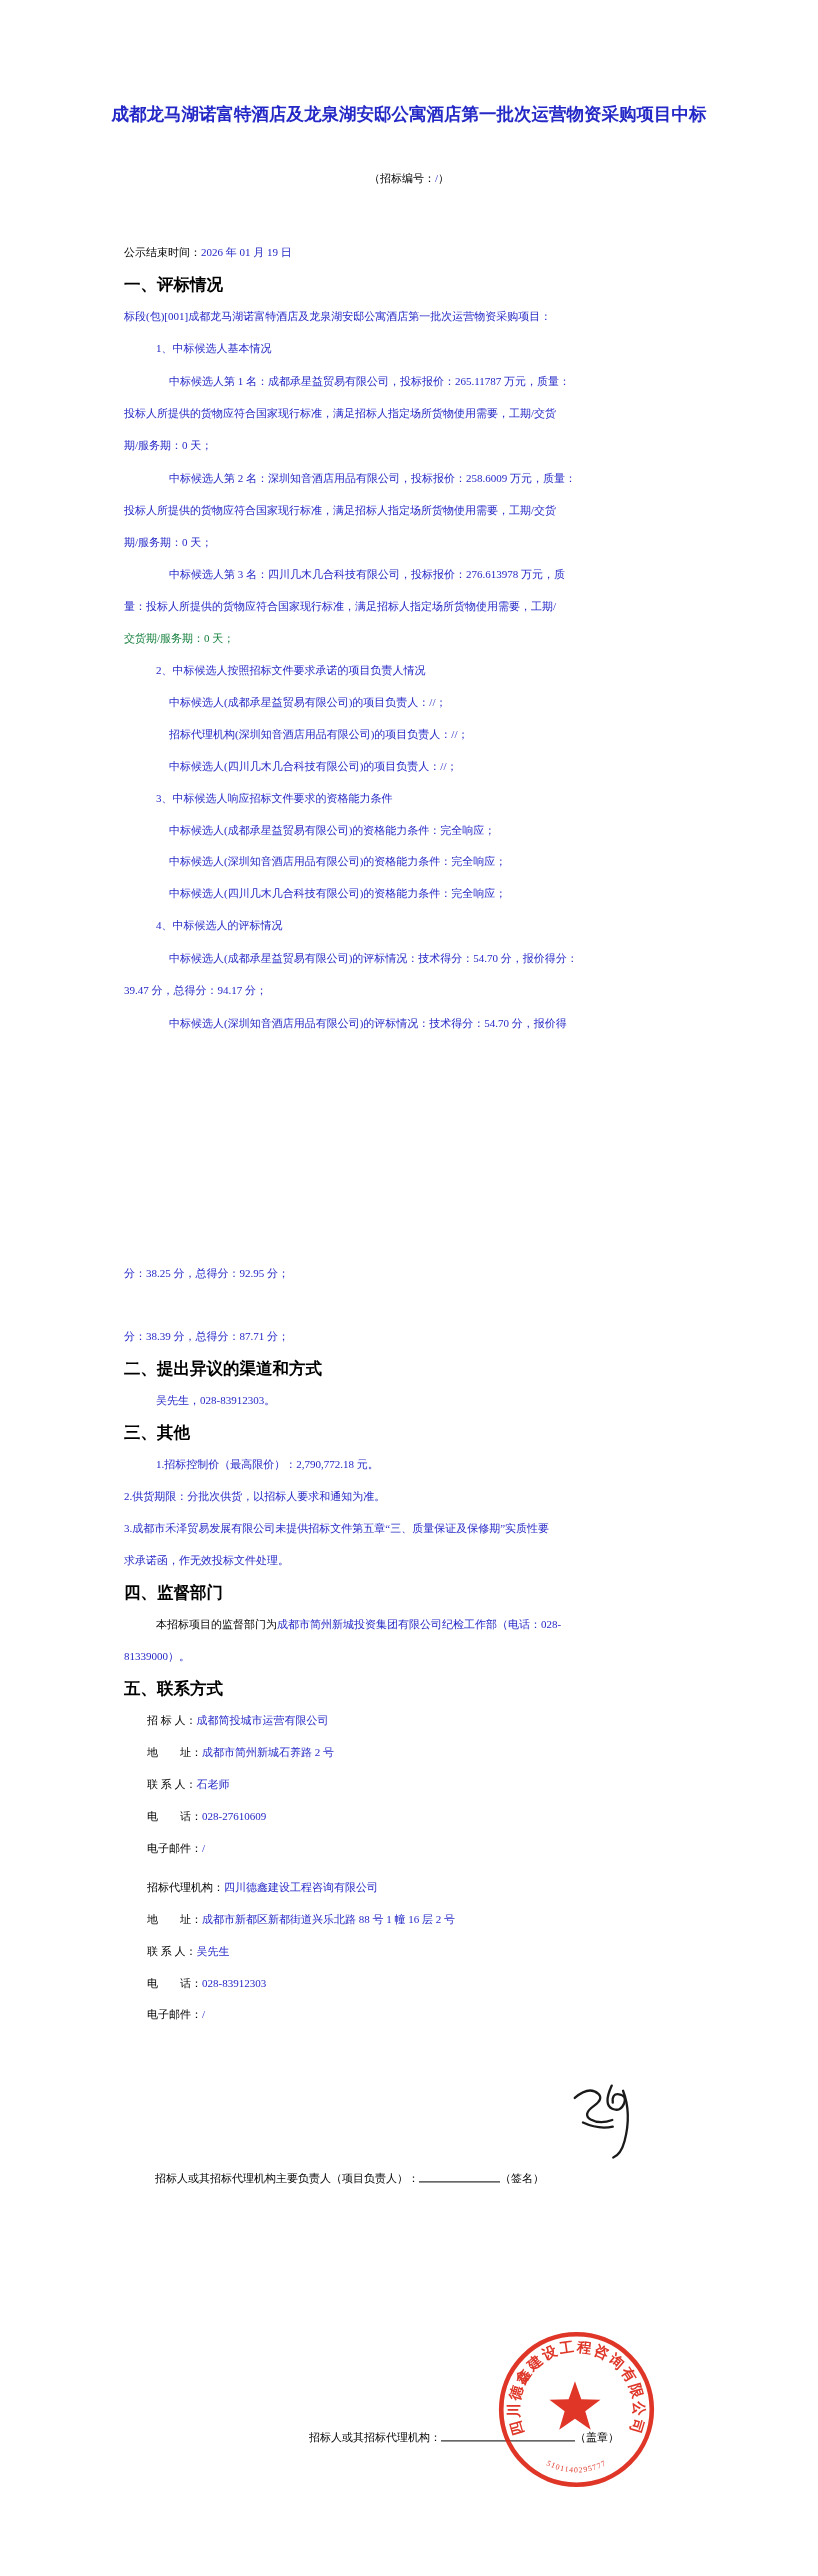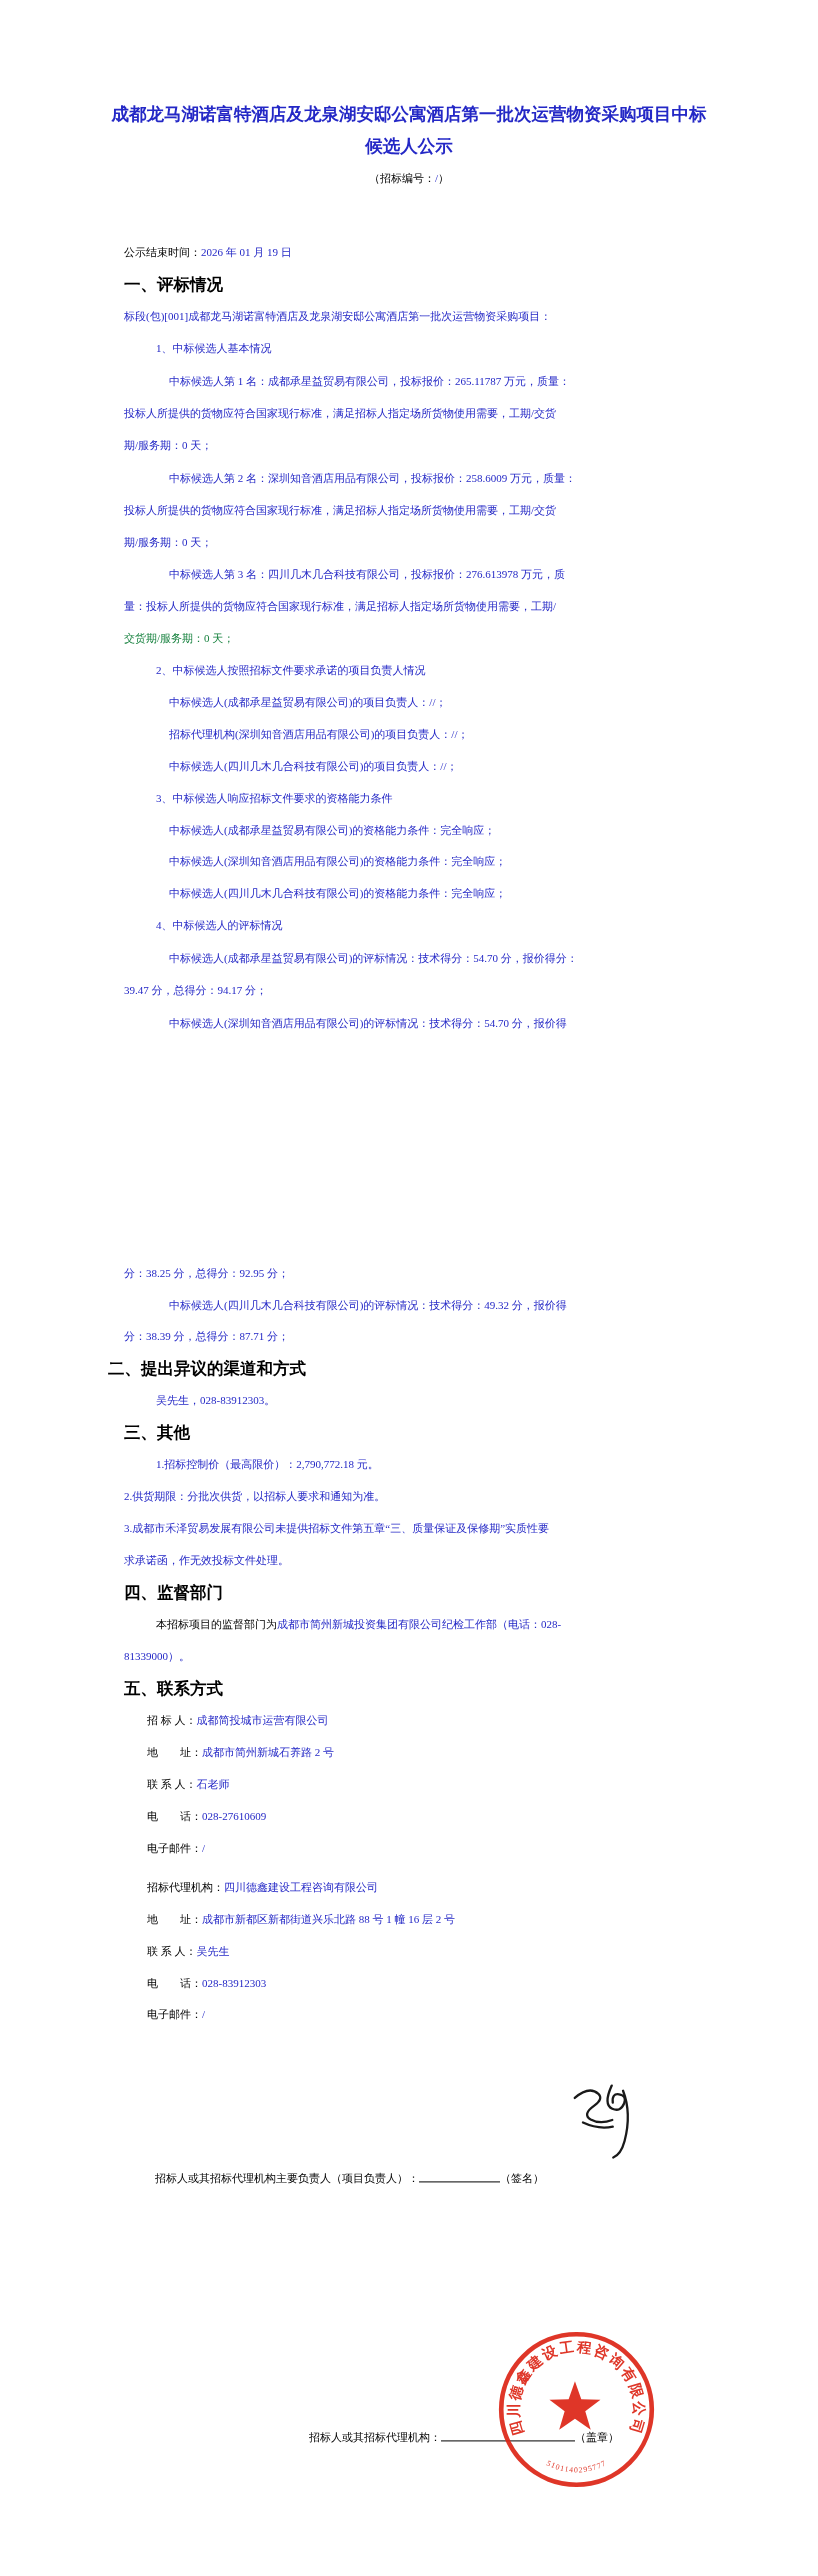--- a/index.html
+++ b/index.html
@@ -71,21 +71,20 @@
     </g>
     <text fill="#dd2718" font-size="28" font-weight="bold" letter-spacing="4" font-family="Liberation Serif, serif">
       <textPath href="#sealTopArc" startOffset="50%" text-anchor="middle">四川德鑫建设工程咨询有限公司</textPath>
     </text>
     <text fill="#dd2718" font-size="15" letter-spacing="2" font-family="Liberation Serif, serif">
       <textPath href="#sealBottomArc" startOffset="50%" text-anchor="middle">5101140295777</textPath>
     </text>
   </svg>
 
 <div class="line center bold" style="top: 114px; font-size: 17.5px;"><span style="color: rgb(36, 40, 198);">成都龙马湖诺富特酒店及龙泉湖安邸公寓酒店第一批次运营物资采购项目中标</span></div>
-    <div class="line center bold" style="top: 146px; font-size: 17.5px;"><span style="color: rgb(36, 40, 198);">候选人公示</span></div>
     <div class="line center" style="top: 179px;"><span style="color: rgb(0, 0, 0);">（招标编号：</span><span style="color: rgb(36, 40, 198);">/</span><span style="color: rgb(0, 0, 0);">）</span></div>
     <div class="line" style="top: 253px; left: 124px;"><span style="color: rgb(0, 0, 0);">公示结束时间：</span><span style="color: rgb(36, 40, 198);">2026 年 01 月 19 日</span></div>
     <div class="line bold" style="top: 285px; left: 124px; font-size: 16.5px;"><span style="color: rgb(0, 0, 0);">一、评标情况</span></div>
     <div class="line" style="top: 317px; left: 124px;"><span style="color: rgb(36, 40, 198);">标段(包)[001]成都龙马湖诺富特酒店及龙泉湖安邸公寓酒店第一批次运营物资采购项目：</span></div>
     <div class="line" style="top: 349px; left: 156px;"><span style="color: rgb(36, 40, 198);">1、中标候选人基本情况</span></div>
     <div class="line" style="top: 382px; left: 169px;"><span style="color: rgb(36, 40, 198);">中标候选人第 1 名：成都承星益贸易有限公司，投标报价：265.11787 万元，质量：</span></div>
     <div class="line" style="top: 414px; left: 124px;"><span style="color: rgb(36, 40, 198);">投标人所提供的货物应符合国家现行标准，满足招标人指定场所货物使用需要，工期/交货</span></div>
     <div class="line" style="top: 446px; left: 124px;"><span style="color: rgb(36, 40, 198);">期/服务期：0 天；</span></div>
     <div class="line" style="top: 479px; left: 169px;"><span style="color: rgb(36, 40, 198);">中标候选人第 2 名：深圳知音酒店用品有限公司，投标报价：258.6009 万元，质量：</span></div>
     <div class="line" style="top: 511px; left: 124px;"><span style="color: rgb(36, 40, 198);">投标人所提供的货物应符合国家现行标准，满足招标人指定场所货物使用需要，工期/交货</span></div>
@@ -99,23 +98,22 @@
     <div class="line" style="top: 767px; left: 169px;"><span style="color: rgb(36, 40, 198);">中标候选人(四川几木几合科技有限公司)的项目负责人：//；</span></div>
     <div class="line" style="top: 799px; left: 156px;"><span style="color: rgb(36, 40, 198);">3、中标候选人响应招标文件要求的资格能力条件</span></div>
     <div class="line" style="top: 831px; left: 169px;"><span style="color: rgb(36, 40, 198);">中标候选人(成都承星益贸易有限公司)的资格能力条件：完全响应；</span></div>
     <div class="line" style="top: 862px; left: 169px;"><span style="color: rgb(36, 40, 198);">中标候选人(深圳知音酒店用品有限公司)的资格能力条件：完全响应；</span></div>
     <div class="line" style="top: 894px; left: 169px;"><span style="color: rgb(36, 40, 198);">中标候选人(四川几木几合科技有限公司)的资格能力条件：完全响应；</span></div>
     <div class="line" style="top: 926px; left: 156px;"><span style="color: rgb(36, 40, 198);">4、中标候选人的评标情况</span></div>
     <div class="line" style="top: 959px; left: 169px;"><span style="color: rgb(36, 40, 198);">中标候选人(成都承星益贸易有限公司)的评标情况：技术得分：54.70 分，报价得分：</span></div>
     <div class="line" style="top: 991px; left: 124px;"><span style="color: rgb(36, 40, 198);">39.47 分，总得分：94.17 分；</span></div>
     <div class="line" style="top: 1024px; left: 169px;"><span style="color: rgb(36, 40, 198);">中标候选人(深圳知音酒店用品有限公司)的评标情况：技术得分：54.70 分，报价得</span></div>
     <div class="line" style="top: 1274px; left: 124px;"><span style="color: rgb(36, 40, 198);">分：38.25 分，总得分：92.95 分；</span></div>
-    <div class="line" style="top: 1306px; left: 169px;"><span style="color: rgb(36, 40, 198);">中标候选人(四川几木几合科技有限公司)的评标情况：技术得分：49.32 分，报价得</span></div>
     <div class="line" style="top: 1337px; left: 124px;"><span style="color: rgb(36, 40, 198);">分：38.39 分，总得分：87.71 分；</span></div>
-    <div class="line bold" style="top: 1369px; left: 108px; font-size: 16.5px;"><span style="color: rgb(0, 0, 0);">二、提出异议的渠道和方式</span></div>
+    <div class="line bold" style="top: 1369px; left: 124px; font-size: 16.5px;"><span style="color: rgb(0, 0, 0);">二、提出异议的渠道和方式</span></div>
     <div class="line" style="top: 1401px; left: 156px;"><span style="color: rgb(36, 40, 198);">吴先生，028-83912303。</span></div>
     <div class="line bold" style="top: 1433px; left: 124px; font-size: 16.5px;"><span style="color: rgb(0, 0, 0);">三、其他</span></div>
     <div class="line" style="top: 1465px; left: 156px;"><span style="color: rgb(36, 40, 198);">1.招标控制价（最高限价）：2,790,772.18 元。</span></div>
     <div class="line" style="top: 1497px; left: 124px;"><span style="color: rgb(36, 40, 198);">2.供货期限：分批次供货，以招标人要求和通知为准。</span></div>
     <div class="line" style="top: 1529px; left: 124px;"><span style="color: rgb(36, 40, 198);">3.成都市禾泽贸易发展有限公司未提供招标文件第五章“三、质量保证及保修期”实质性要</span></div>
     <div class="line" style="top: 1561px; left: 124px;"><span style="color: rgb(36, 40, 198);">求承诺函，作无效投标文件处理。</span></div>
     <div class="line bold" style="top: 1593px; left: 124px; font-size: 16.5px;"><span style="color: rgb(0, 0, 0);">四、监督部门</span></div>
     <div class="line" style="top: 1625px; left: 156px;"><span style="color: rgb(0, 0, 0);">本招标项目的监督部门为</span><span style="color: rgb(36, 40, 198);">成都市简州新城投资集团有限公司纪检工作部（电话：028-</span></div>
     <div class="line" style="top: 1657px; left: 124px;"><span style="color: rgb(36, 40, 198);">81339000）。</span></div>
     <div class="line bold" style="top: 1689px; left: 124px; font-size: 16.5px;"><span style="color: rgb(0, 0, 0);">五、联系方式</span></div>

